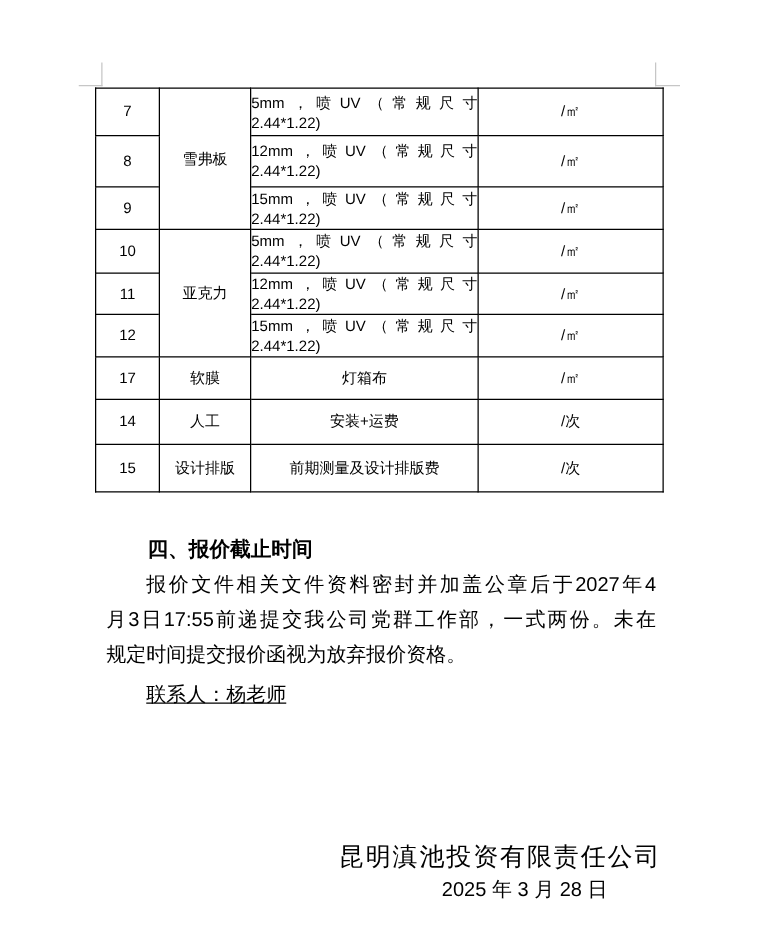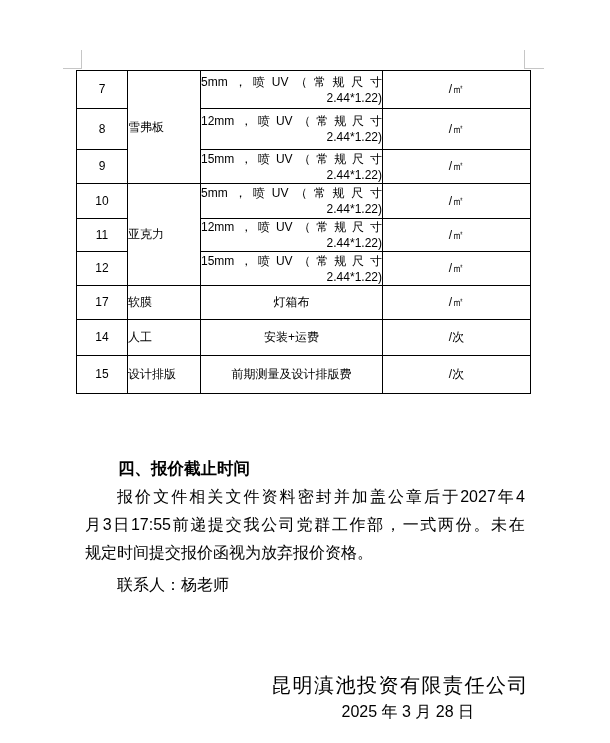--- a/index.html
+++ b/index.html
@@ -24,54 +24,53 @@
     border-collapse:collapse;table-layout:fixed;
   }
   table.quote td{
     border:1px solid #000;
     padding:0;
     vertical-align:middle;
     font-size:12px;
     line-height:15px;
   }
   td.c-no{text-align:center;}
-  td.c-group{text-align:left;font-size:13px;}
+  td.c-group{text-align:center;font-size:13px;}
   td.c-desc{padding:2px 6px;}
   td.c-desc .dline1{display:flex;justify-content:space-between;line-height:16px;}
-  td.c-desc .dline2{line-height:16px;text-align:right;}
+  td.c-desc .dline2{line-height:16px;text-align:left;}
   td.c-desc-center{text-align:center;font-size:13px;}
   td.c-unit{text-align:center;font-size:12px;}
 
   
   .sections{
     position:absolute;left:85px;top:429px;width:440px;
     font-size:16px;
-    margin-top:28px;
   }
   .sec-title{
     font-weight:bold;
     font-size:16.5px;
     line-height:22px;
     padding-left:33px;
   }
   #s4-body{margin-top:4px;}
   #s4-body .pline{height:28px;line-height:28px;}
   #s4-body .pline.justify{display:flex;justify-content:space-between;}
   #s4-body .pline.indent{padding-left:32px;}
   #s5-title{margin-top:2px;}
-  .contact{height:27px;line-height:27px;padding-left:32px;}
+  .contact{height:27px;line-height:27px;padding-left:32px;text-decoration:underline;}
   #contact-name{margin-top:4px;}
 
   
   .footer-company{
     position:absolute;top:672px;right:81px;
     font-size:20px;letter-spacing:1.5px;white-space:nowrap;
   }
   .footer-date{
-    position:absolute;top:702px;right:136px;
+    position:absolute;top:702px;right:124px;
     font-size:16px;white-space:nowrap;
   }
 </style>
 </head>
 <body>
 
 <div class="page">
 
   <div class="crop lv"></div>
   <div class="crop lh"></div>

